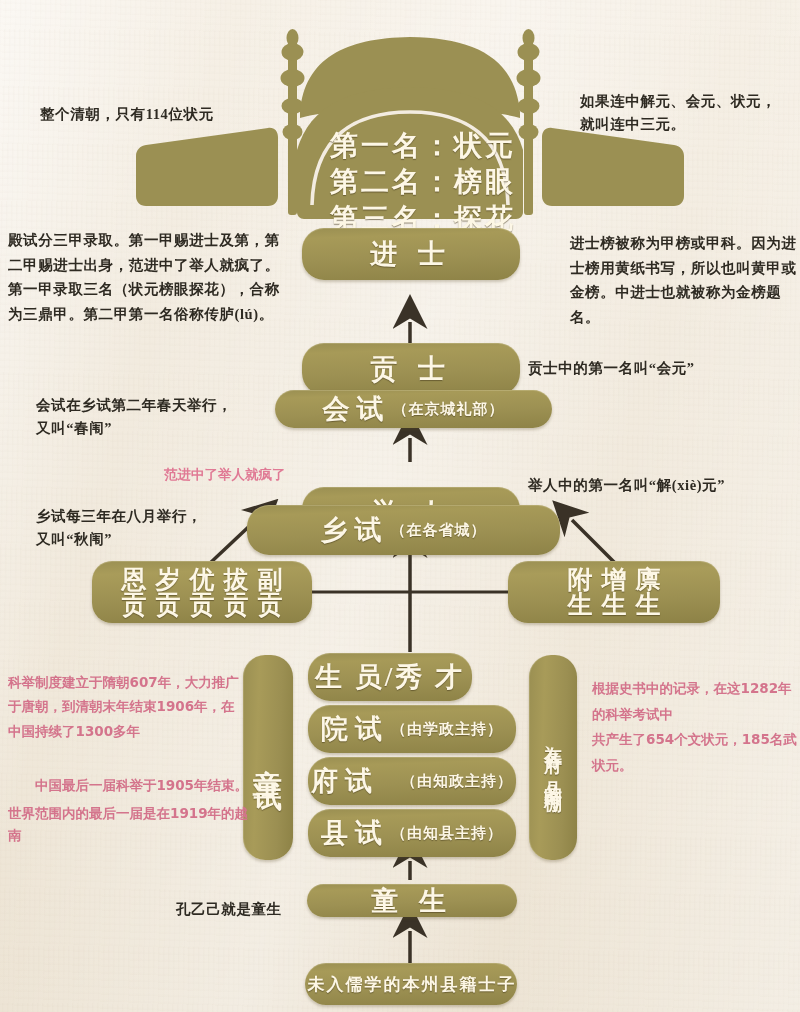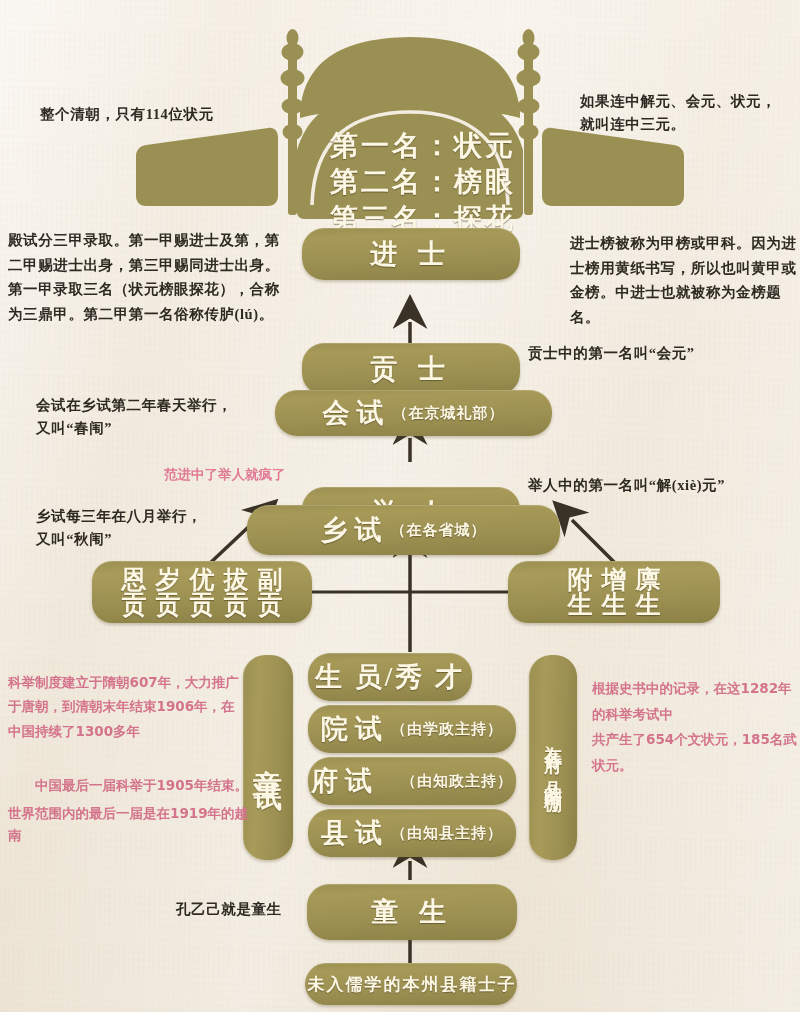--- a/index.html
+++ b/index.html
@@ -152,21 +152,21 @@
 
   <div class="box" style="left:302px;top:228px;width:218px;height:52px;">
     <span class="main">进 士</span>
   </div>
 
 
   <div class="box" style="left:302px;top:343px;width:218px;height:52px;">
     <span class="main">贡 士</span>
   </div>
 
-  <div class="box" style="left:275px;top:390px;width:277px;height:46px;">
+  <div class="box" style="left:275px;top:390px;width:277px;height:38px;">
     <span class="main">会试</span>
     <span class="sub">（在京城礼部）</span>
   </div>
 
   <div class="box" style="left:302px;top:459px;width:218px;height:52px;margin-top:28px;">
     <span class="main">举 人</span>
   </div>
 
   <div class="box" style="left:247px;top:505px;width:313px;height:50px;">
     <span class="main">乡试</span>
@@ -203,38 +203,38 @@
   <div class="box" style="left:308px;top:757px;width:208px;height:48px;gap:20px;">
     <span class="main">府试</span>
     <span class="sub">（由知政主持）</span>
   </div>
 
   <div class="box" style="left:308px;top:809px;width:208px;height:48px;">
     <span class="main">县试</span>
     <span class="sub">（由知县主持）</span>
   </div>
 
-  <div class="box" style="left:307px;top:884px;width:210px;height:56px;">
+  <div class="box" style="left:307px;top:884px;width:210px;height:33px;">
     <span class="main">童 生</span>
   </div>
 
   <div class="box" style="left:305px;top:963px;width:212px;height:42px;">
     <span class="sub" style="font-size:17px;letter-spacing:2px;">未入儒学的本州县籍士子</span>
   </div>
 
   <div class="note" style="left:40px;top:103px;width:230px;">整个清朝，只有114位状元</div>
 
   <div class="note" style="left:580px;top:90px;width:215px;white-space:pre-line;">如果连中解元、会元、状元，
 就叫连中三元。</div>
 
-  <div class="note" style="left:8px;top:228px;width:275px;line-height:1.70;">殿试分三甲录取。第一甲赐进士及第，第二甲赐进士出身，第三甲赐同进士出身。第一甲录取三名（状元榜眼探花），合称为三鼎甲。第二甲第一名俗称传胪(lú)。</div>
+  <div class="note" style="left:8px;top:228px;width:275px;line-height:1.70;">殿试分三甲录取。第一甲赐进士及第，第二甲赐进士出身，范进中了举人就疯了。第一甲录取三名（状元榜眼探花），合称为三鼎甲。第二甲第一名俗称传胪(lú)。</div>
 
   <div class="note" style="left:570px;top:231px;width:228px;line-height:1.70;">进士榜被称为甲榜或甲科。因为进士榜用黄纸书写，所以也叫黄甲或金榜。中进士也就被称为金榜题名。</div>
 
-  <div class="note" style="left:528px;top:342px;width:265px;">贡士中的第一名叫“会元”</div>
+  <div class="note" style="left:528px;top:357px;width:265px;">贡士中的第一名叫“会元”</div>
 
   <div class="note" style="left:36px;top:394px;width:250px;white-space:pre-line;">会试在乡试第二年春天举行，
 又叫“春闱”</div>
 
   <div class="note pink pinkbig" style="left:164px;top:464px;width:200px;">范进中了举人就疯了</div>
 
   <div class="note" style="left:36px;top:505px;width:250px;white-space:pre-line;">乡试每三年在八月举行，
 又叫“秋闱”</div>
 
   <div class="note" style="left:528px;top:474px;width:270px;">举人中的第一名叫“解(xiè)元”</div>

